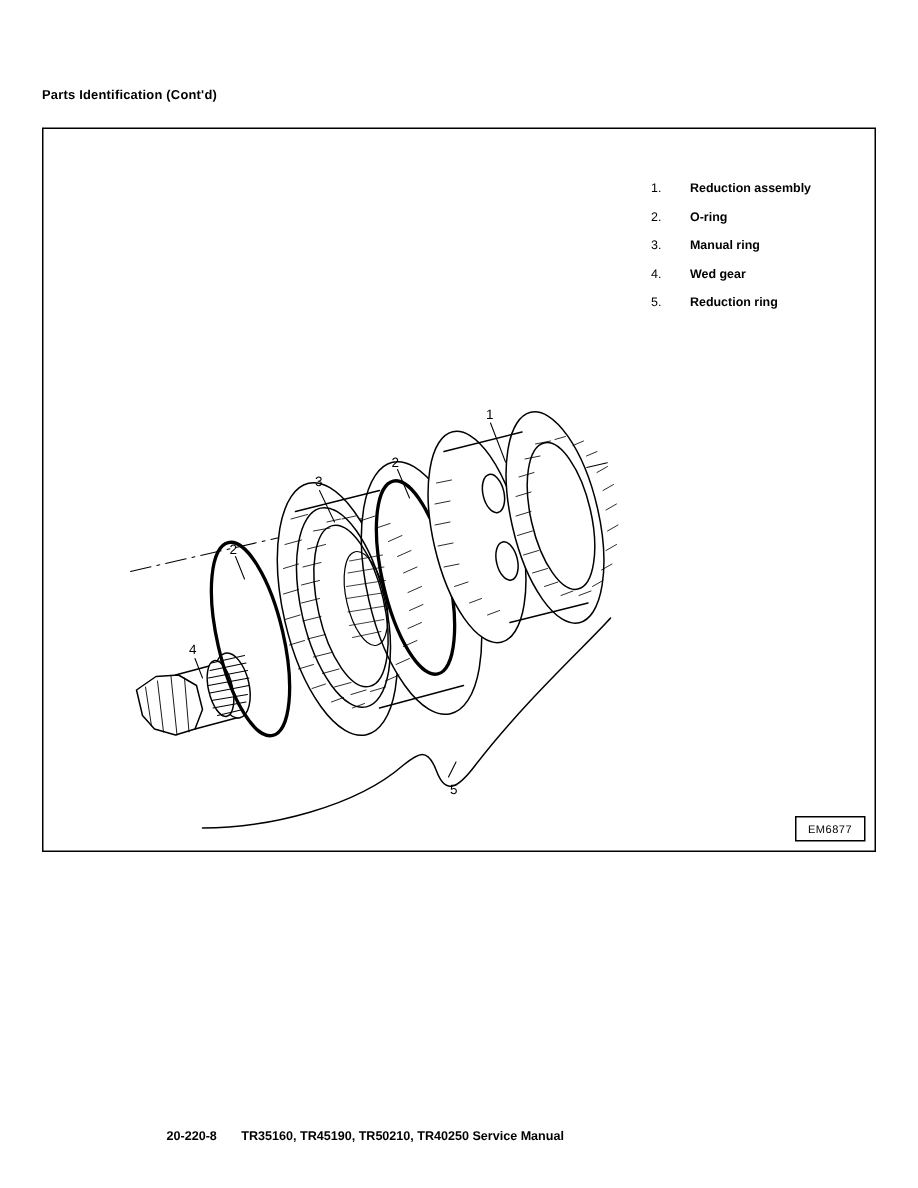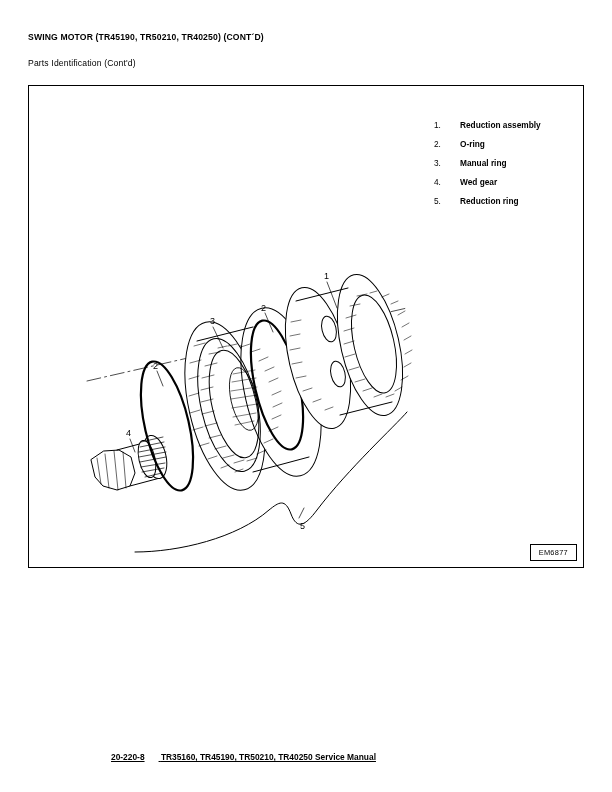--- a/index.html
+++ b/index.html
@@ -27,21 +27,21 @@
     font-size: 8.6px;
     font-weight: bold;
     letter-spacing: 0.15px;
     white-space: nowrap;
   }
   .subtitle {
     position: absolute;
     left: 28px;
     top: 58px;
     font-size: 8.6px;
-    font-weight: normal;
+    font-weight: bold;
     letter-spacing: 0.15px;
     white-space: nowrap;
   }
   .figure-box {
     position: absolute;
     left: 28px;
     top: 85px;
     width: 556px;
     height: 483px;
     border: 1px solid #000000;
@@ -88,30 +88,28 @@
     height: 483px;
   }
   .footer {
     position: absolute;
     left: 0;
     top: 752px;
     width: 487px;
     text-align: center;
     font-size: 8.4px;
     font-weight: bold;
-    text-decoration: underline;
   }
   .footer .pagenum { margin-right: 14px; }
 </style>
 </head>
 <body>
 
 <div class="page">
 
-  <div class="title">SWING MOTOR (TR45190, TR50210, TR40250) (CONT´D)</div>
   <div class="subtitle">Parts Identification (Cont'd)</div>
 
   <div class="figure-box">
 
     <div class="legend">
       <div class="legend-item">
         <span class="legend-num">1.</span>
         <span class="legend-label">Reduction assembly</span>
       </div>
       <div class="legend-item">

